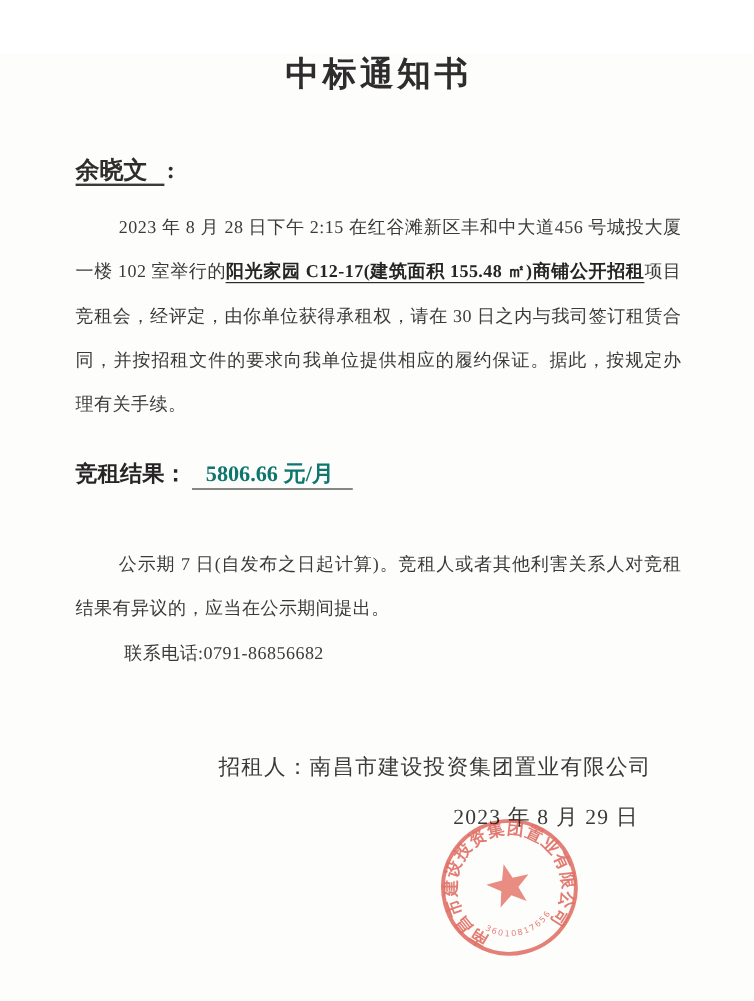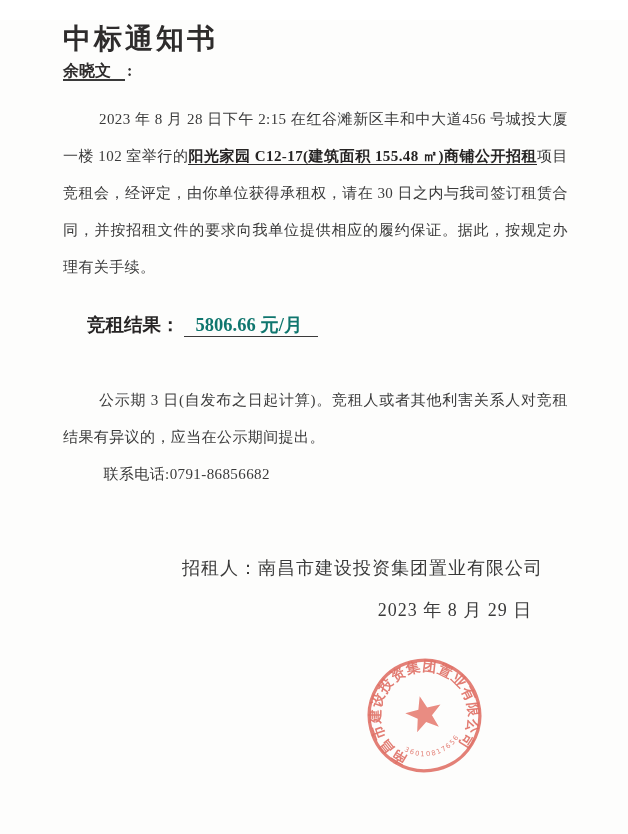--- a/index.html
+++ b/index.html
@@ -10,30 +10,31 @@
     color: #3a3a3a;
     overflow: hidden;
   }
   .page {
     position: relative;
     width: 628px; height: 834px;
     background: #fdfdfc;
     padding: 0 60px 0 63px;
   }
   .doc-title {
-    margin-top: 20px;
-    text-align: left;
+    margin-top: 44px;
+    text-align: center;
     font-size: 28px;
     font-weight: bold;
     letter-spacing: 3px;
     color: #2e2c2c;
     line-height: 38px;
   }
   .addressee {
-    font-size: 16px;
+    margin-top: 47px;
+    font-size: 20px;
     font-weight: bold;
     color: #2e2c2c;
     line-height: 26px;
   }
   .addressee .uline { border-bottom: 2px solid #3a3a3a; padding-right: 14px; }
   .addressee .colon { margin-left: 2px; }
   .body-par {
     font-size: 15px;
     line-height: 37px;
     text-align: justify;
@@ -44,21 +45,21 @@
   .bold-underline {
     font-weight: bold;
     color: #262424;
     border-bottom: 1.8px solid #2b2929;
   }
   .result-line {
     margin-top: 24px;
     font-size: 18.5px;
     line-height: 30px;
   }
-  .result-label { font-weight: bold; color: #262424; margin-left: 24px; }
+  .result-label { font-weight: bold; color: #262424; }
   .result-value {
     font-weight: bold;
     color: #0f766e;
     border-bottom: 1.8px solid #3a3a3a;
     padding: 0 16px 1px 12px;
     margin-left: 4px;
   }
   .p2 { margin-top: 42px; }
   .sup-line, .phone-line { text-indent: 2.7em; }
   .signature { margin-top: 61px; font-size: 18px; color: #3a3a3a; }
@@ -84,21 +85,21 @@
   <div class="addressee">
     <span class="uline">余晓文</span><span class="colon">:</span>
   </div>
 
   <p class="body-par indent p1"><span>2023 年 8 月 28 日下午 2:15 在红谷滩新区丰和中大道456 号城投大厦一楼 102 室举行的</span><span class="bold-underline">阳光家园 C12-17(建筑面积 155.48 ㎡)商铺公开招租</span><span>项目竞租会，经评定，由你单位获得承租权，请在 30 日之内与我司签订租赁合同，并按招租文件的要求向我单位提供相应的履约保证。据此，按规定办理有关手续。</span></p>
 
   <p class="result-line">
     <span class="result-label">竞租结果：</span><span class="result-value">5806.66 元/月</span>
   </p>
 
-  <p class="body-par indent p2">公示期 3 日(自发布之日起计算)。竞租人或者其他利害关系人对竞租结果有异议的，应当在公示期间提出。</p>
+  <p class="body-par indent p2">公示期 7 日(自发布之日起计算)。竞租人或者其他利害关系人对竞租结果有异议的，应当在公示期间提出。</p>
 
   <p class="body-par phone-line">联系电话:0791-86856682</p>
 
   <div class="signature">
     <div class="sig-line">招租人：南昌市建设投资集团置业有限公司</div>
     <div class="date-line">2023 年 8 月 29 日</div>
   </div>
 
   <svg class="seal" viewBox="0 0 160 160" xmlns="http://www.w3.org/2000/svg">
     <defs>

